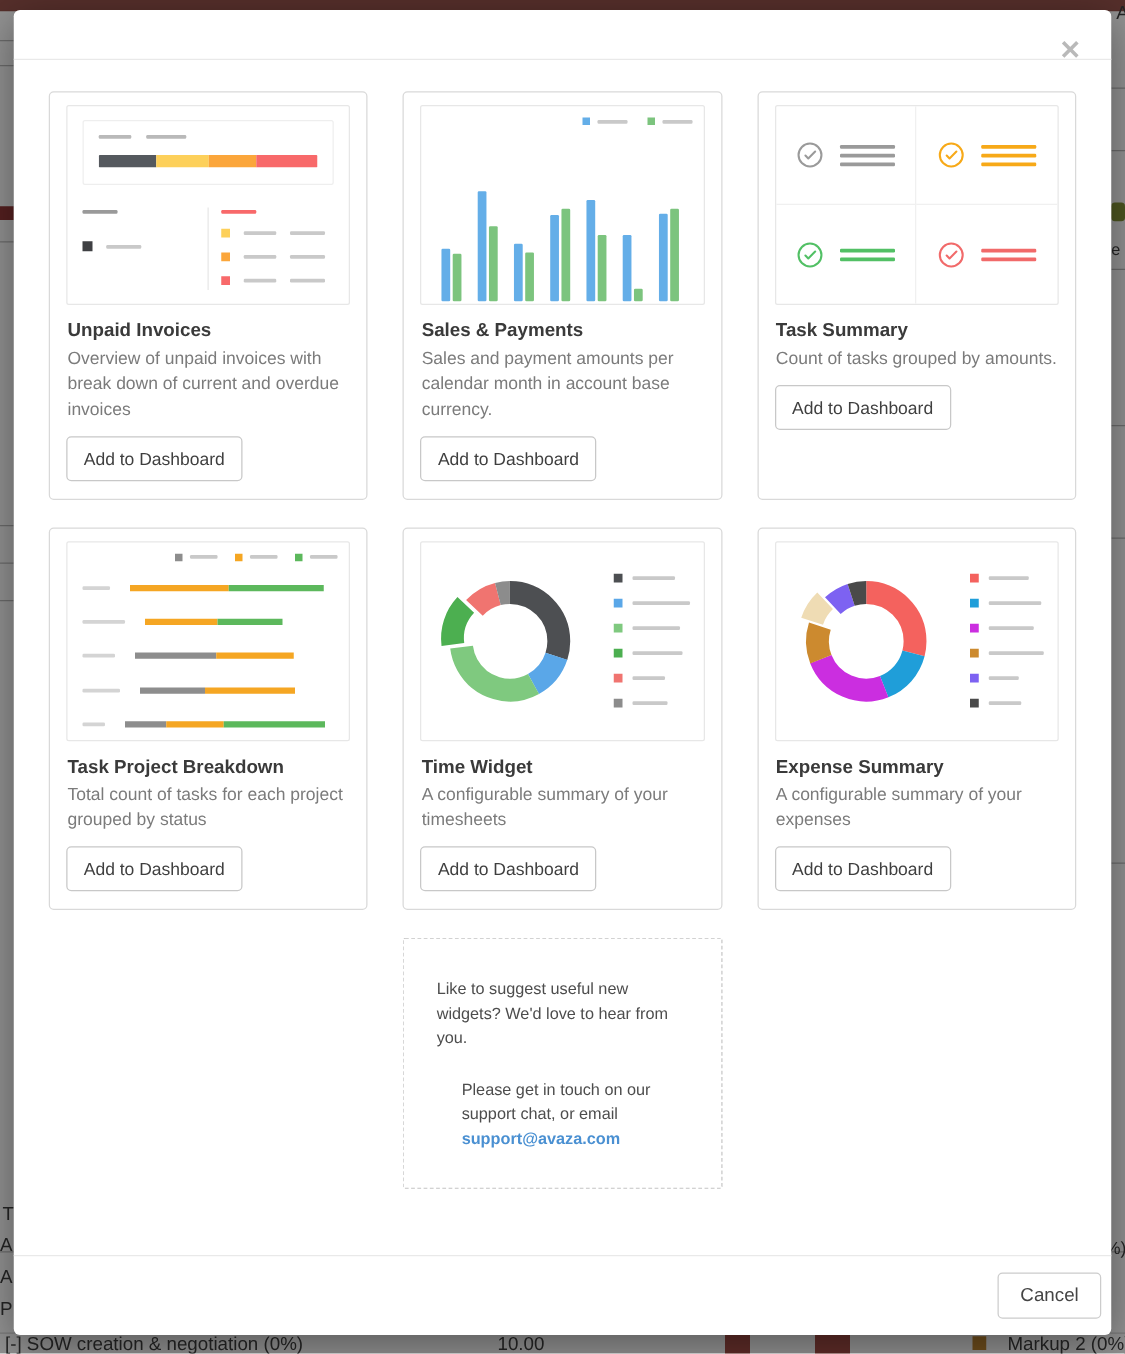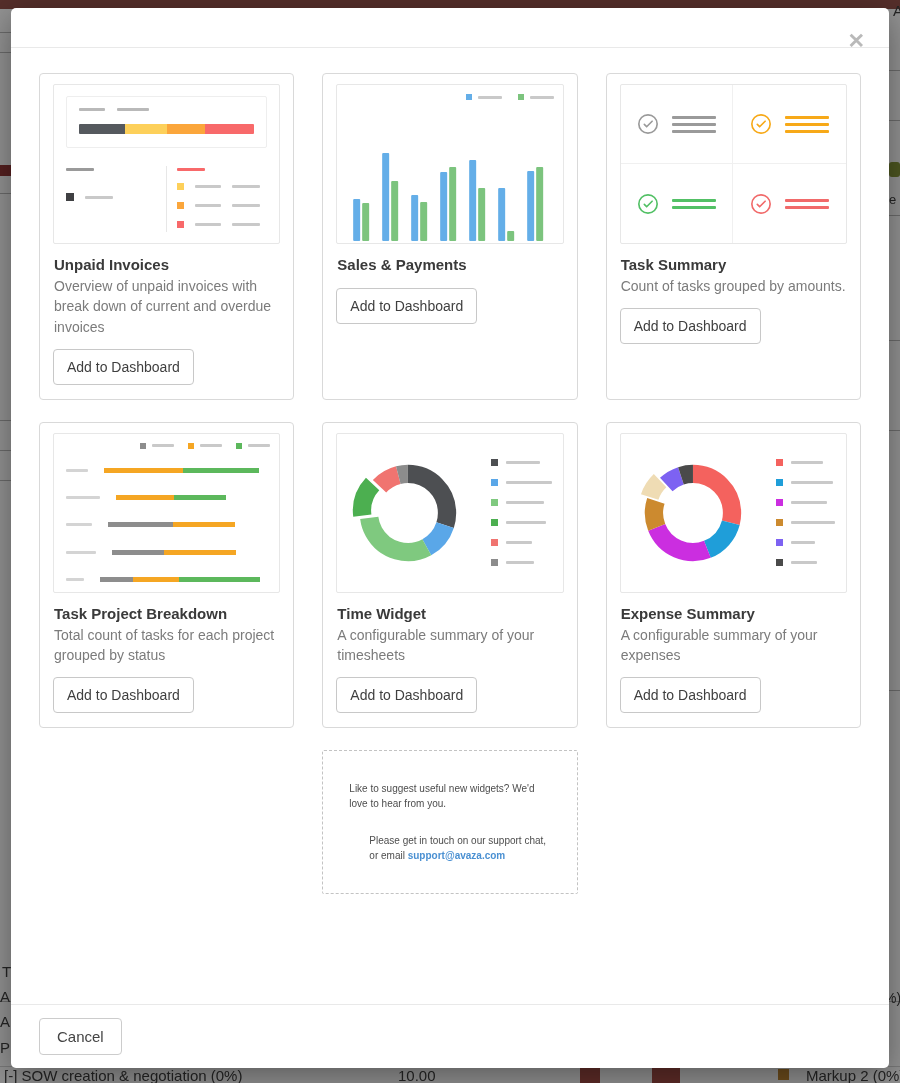--- a/index.html
+++ b/index.html
@@ -22,21 +22,21 @@
   
   #modal { position:absolute; left:11px; top:8px; width:878px; height:1060px;
     background:#fff; border-radius:5px; box-shadow:0 8px 34px rgba(0,0,0,.4);
     display:flex; flex-direction:column; }
   .modal-header { position:relative; padding:22px 28px 17px 28px; border-bottom:1px solid #e9e9e9; }
   .modal-title { font-size:19px; font-weight:bold; color:#383838; }
   .modal-close { position:absolute; right:24px; top:22px; font-size:21px; color:#b9b9b9;
     cursor:pointer; line-height:1; font-weight:bold; }
   .modal-body { flex:1; padding:25px 28px 10px 28px; display:grid;
     grid-template-columns:repeat(3,1fr); column-gap:28px; row-gap:22px; align-content:start; }
-  .modal-footer { border-top:1px solid #e9e9e9; padding:13px 28px; display:flex; }
+  .modal-footer { border-top:1px solid #e9e9e9; padding:13px 8px; display:flex; justify-content:flex-end; }
   .btn-cancel { background:#fff; border:1px solid #ccc; border-radius:4px; padding:9px 17px;
     font-size:15px; color:#444; font-family:inherit; cursor:pointer; }
 
   
   .card { border:1px solid #d9d9d9; border-radius:4px; padding:10px 13px 14px 13px;
     background:#fff; display:flex; flex-direction:column; align-items:flex-start; }
   .thumb { width:100%; height:160px; border:1px solid #e7e7e7; border-radius:2px;
     position:relative; background:#fff; overflow:hidden; }
   .card-title { font-size:15px; font-weight:bold; color:#3a3a3a; margin:12px 0 3px 1px; }
   .card-desc { font-size:14px; color:#7b7b7b; line-height:1.45; margin-left:1px; }
@@ -75,21 +75,21 @@
   .sr-track { flex:1; display:flex; }
   .sr-seg { height:5px; }
 
   
   .do-wrap { height:100%; display:flex; align-items:center; justify-content:center; gap:22px; }
   .do-legend { display:flex; flex-direction:column; gap:13px; }
   .do-item { display:flex; align-items:center; gap:8px; }
 
   
   .suggest { grid-column:2; border:1px dashed #c3c3c3; border-radius:2px;
-    padding:30px 26px; font-size:10px; color:#4d4d4d; line-height:1.5; margin-top:0; }
+    padding:30px 26px; font-size:13px; color:#4d4d4d; line-height:1.5; margin-top:0; }
   .suggest p { margin-bottom:22px; }
   .suggest p:last-child { margin-bottom:0;margin-left:20px; }
   .suggest a { color:#4a90d2; text-decoration:none; font-weight:bold; }
 </style>
 </head>
 <body>
 
 <div id="stage">
 
   <div id="bg">
@@ -210,20 +210,21 @@
                 <rect x="112" y="82" width="7" height="74" fill="#7cc47e" rx="1"></rect>
                 <rect x="132" y="75" width="7" height="81" fill="#64aee8" rx="1"></rect>
                 <rect x="141" y="103" width="7" height="53" fill="#7cc47e" rx="1"></rect>
                 <rect x="161" y="103" width="7" height="53" fill="#64aee8" rx="1"></rect>
                 <rect x="170" y="146" width="7" height="10" fill="#7cc47e" rx="1"></rect>
                 <rect x="190" y="86" width="7" height="70" fill="#64aee8" rx="1"></rect>
                 <rect x="199" y="82" width="7" height="74" fill="#7cc47e" rx="1"></rect>
               </svg></div>
           </div>
     <div class="card-title">Sales &amp; Payments</div>
+    <div class="card-desc">Sales and payment amounts per calendar month in account base currency.</div>
     <button class="btn-add">Add to Dashboard</button>
   </div>
 
   <div class="card">
     <div class="thumb">
             <div class="tg">
               <div class="tg-cell">
                 <svg viewBox="0 0 24 24" width="22" height="22">
                   <circle cx="12" cy="12" r="10" fill="none" stroke="#9a9a9a" stroke-width="1.8"></circle>
                   <path d="M8 12.5l2.5 2.5L16.5 9" fill="none" stroke="#9a9a9a" stroke-width="1.8" stroke-linecap="round" stroke-linejoin="round"></path>

